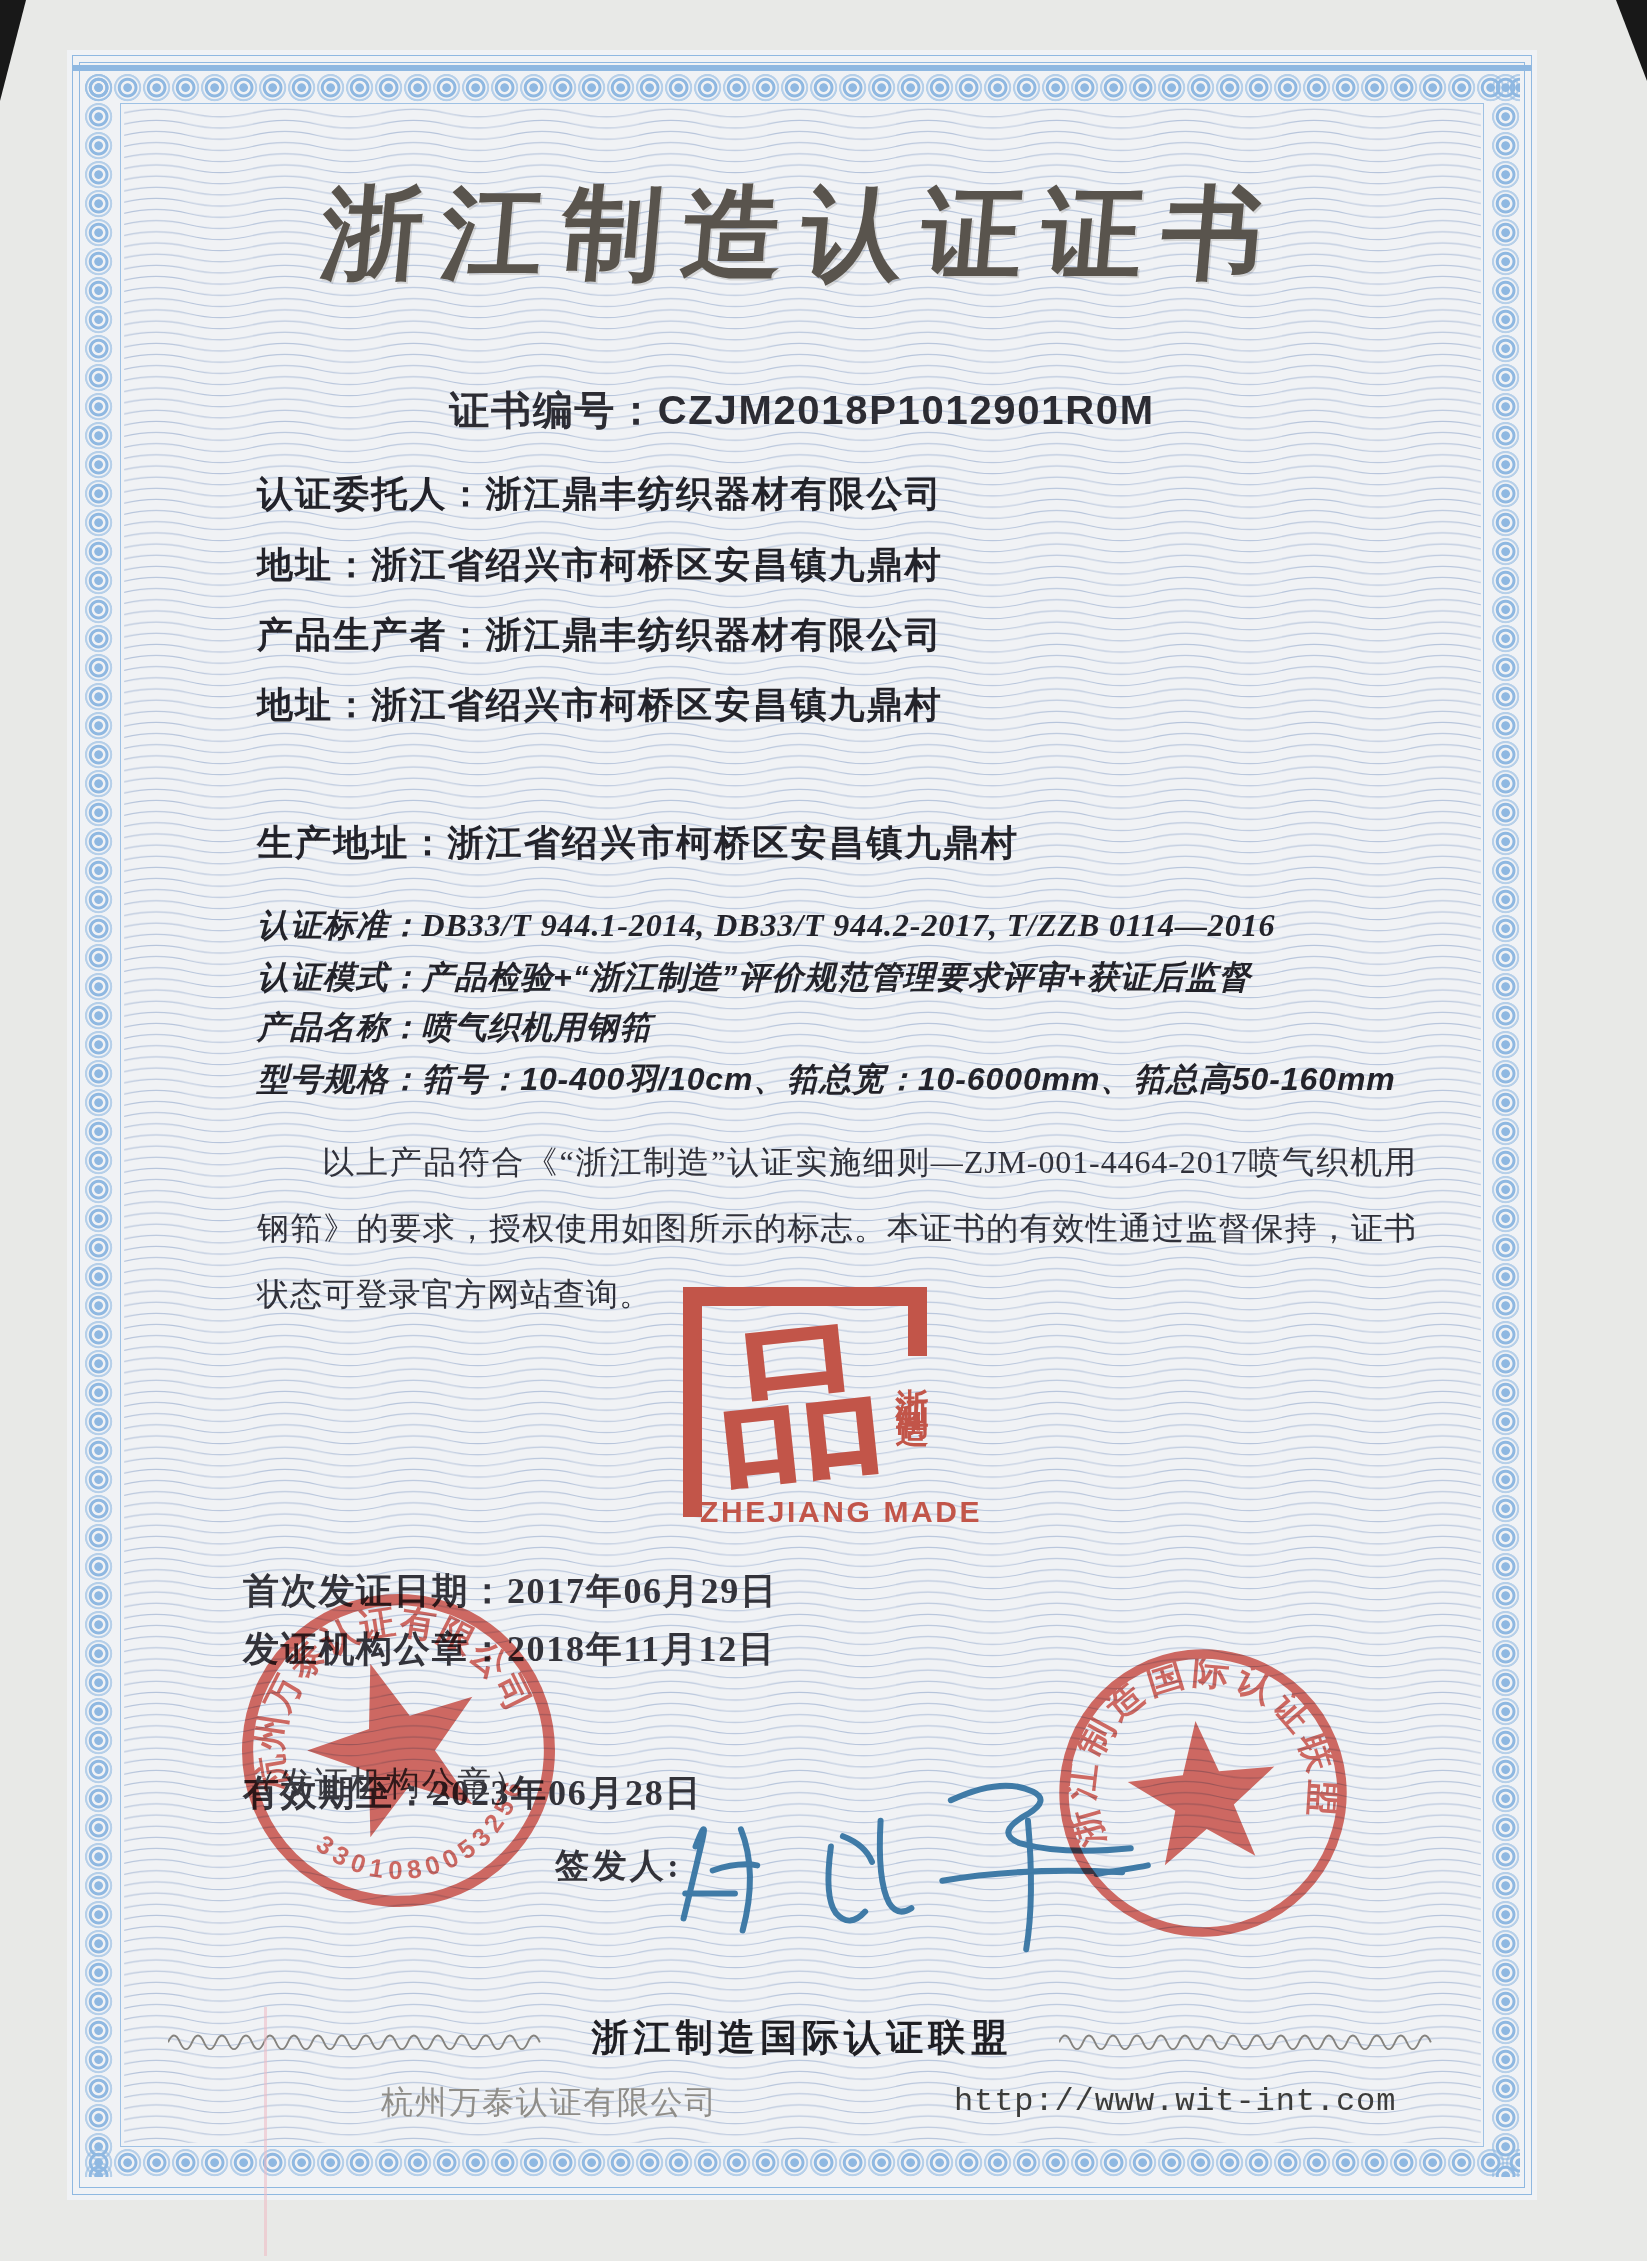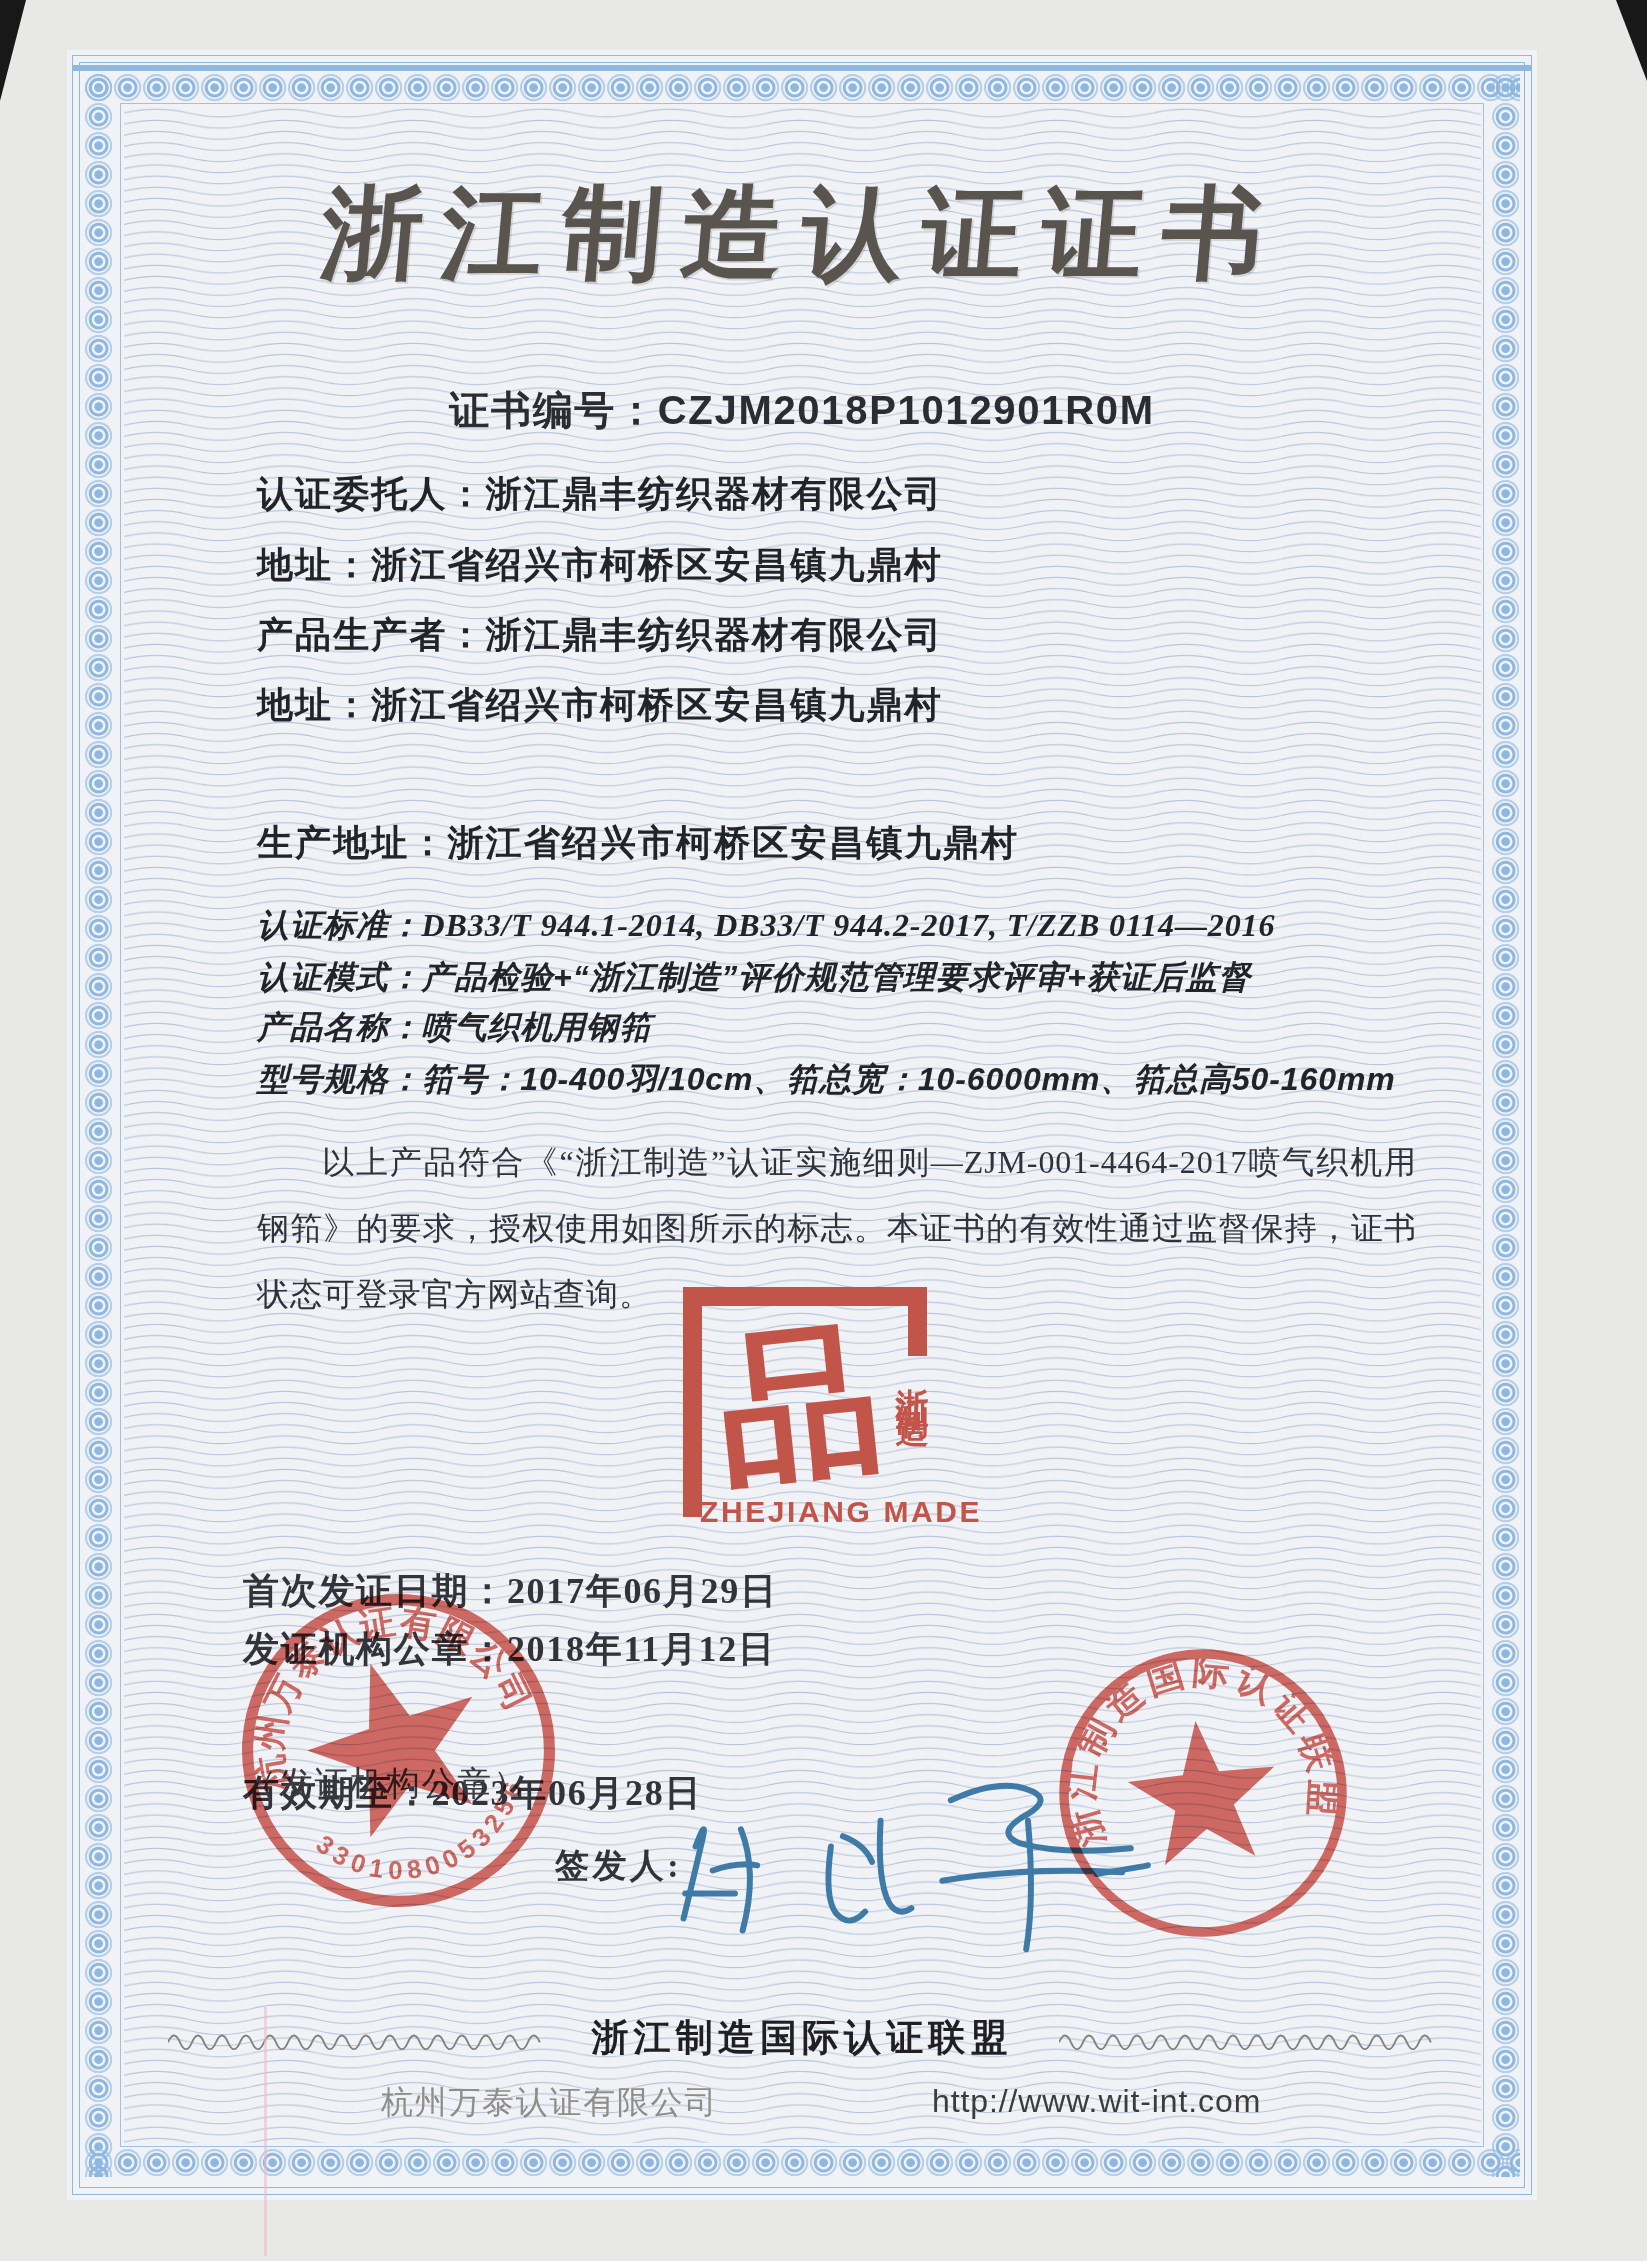--- a/index.html
+++ b/index.html
@@ -68,21 +68,21 @@
     font-size:34px;font-weight:500;letter-spacing:1.7px;color:#3a3a40;}
   .signer{left:488px;top:1793px;z-index:2;font-family:"Liberation Serif",serif;
     font-size:34px;font-weight:600;letter-spacing:3.4px;color:#33333a;}
   .sig{left:592px;top:1668px;z-index:4;}
   .stamp{z-index:5;opacity:.78;mix-blend-mode:multiply;}
   
   .f-title{left:0;right:0;top:1963px;text-align:center;z-index:2;
     font-size:37px;font-weight:700;letter-spacing:5.1px;color:#1f1f24;}
   .f-orn{top:1982px;z-index:2;}
   .f-company{left:314px;top:2031px;z-index:2;font-size:32px;letter-spacing:1.7px;color:#8f8d88;}
-  .f-web{left:865px;top:2033px;z-index:2;font-family:Liberation Sans, sans-serif;
+  .f-web{left:887px;top:2033px;z-index:2;font-family:Liberation Mono, monospace;
     font-size:32px;letter-spacing:0.9px;color:#3c3c3a;}
 </style>
 </head>
 <body>
 
 <div class="abs corner-tl"></div>
 <div class="abs corner-tr"></div>
 <div class="abs crease"></div>
 
 <div class="abs cert">

